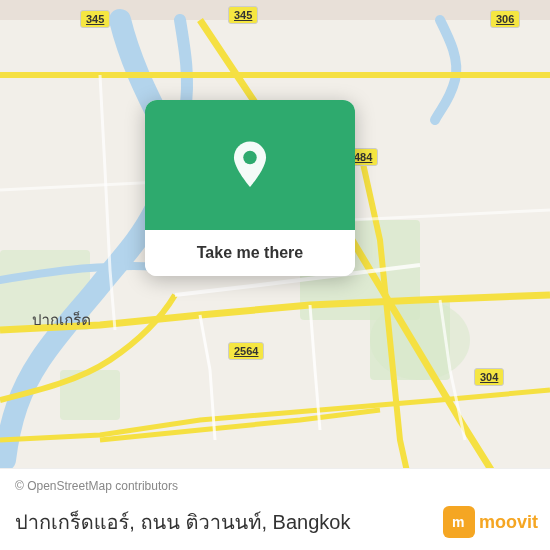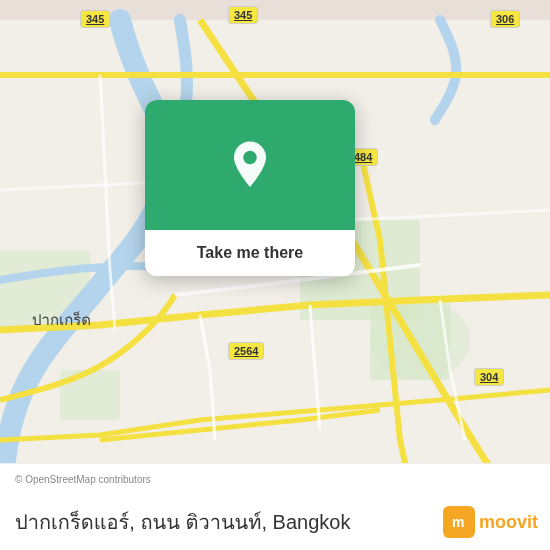--- a/index.html
+++ b/index.html
@@ -80,23 +80,23 @@
       bottom: 0;
       left: 0;
       right: 0;
       background: white;
       padding: 10px 15px 12px;
       border-top: 1px solid #eee;
       z-index: 200;
     }
 
     .bottom-bar-credits {
-      font-size: 10px;
+      font-size: 12px;
       color: #888;
-      margin-bottom: 21px;
+      margin-bottom: 13px;
     }
 
     .bottom-bar-location {
       font-size: 20px;
       color: #333;
       font-weight: 500;
     }
 
     
     .moovit-logo {

